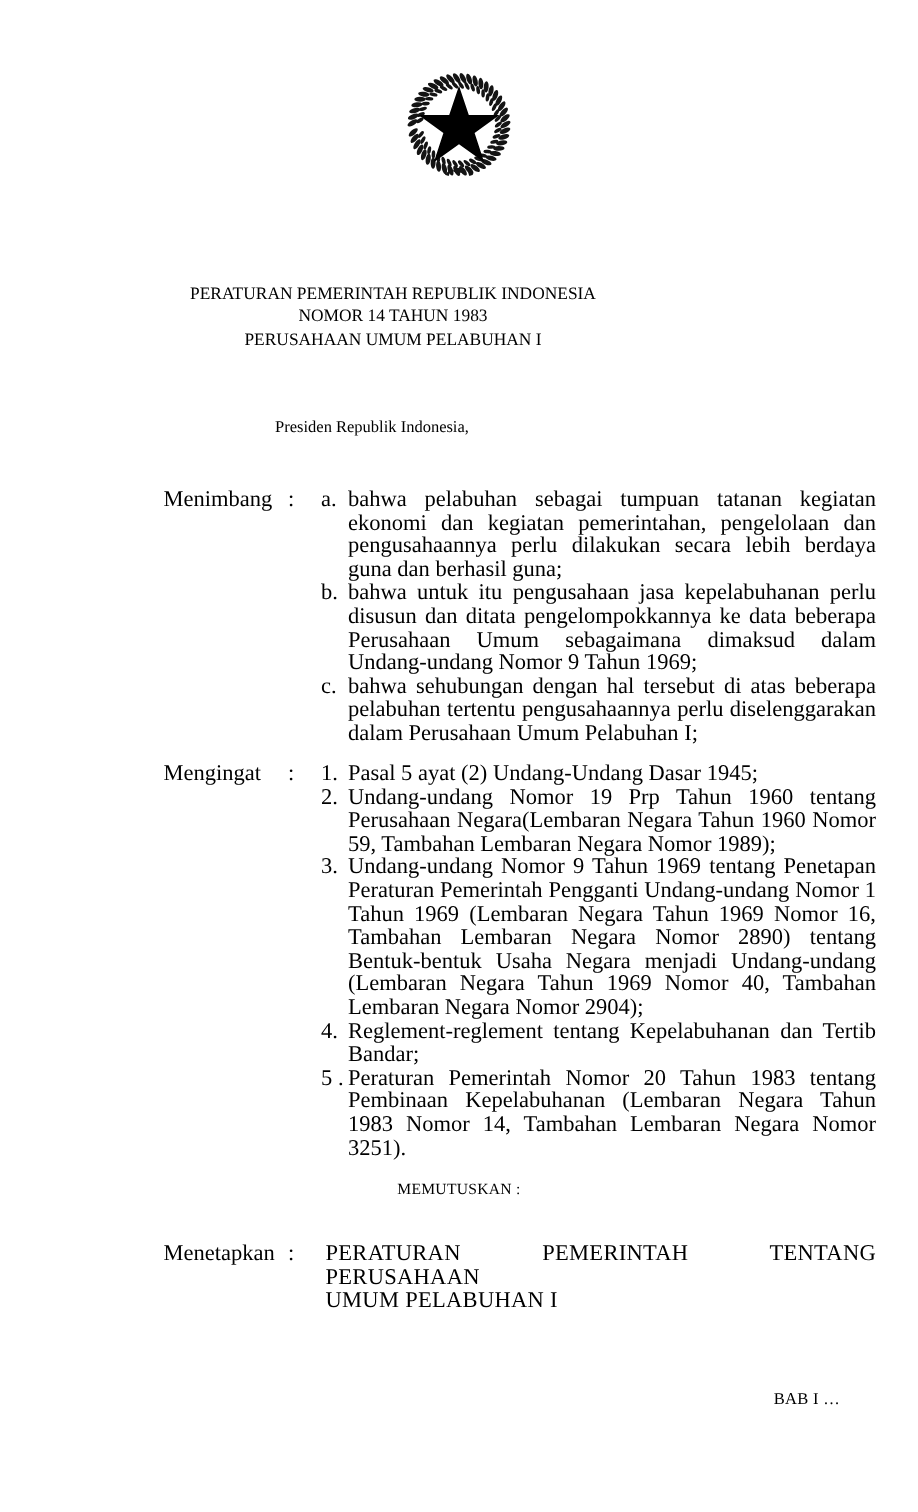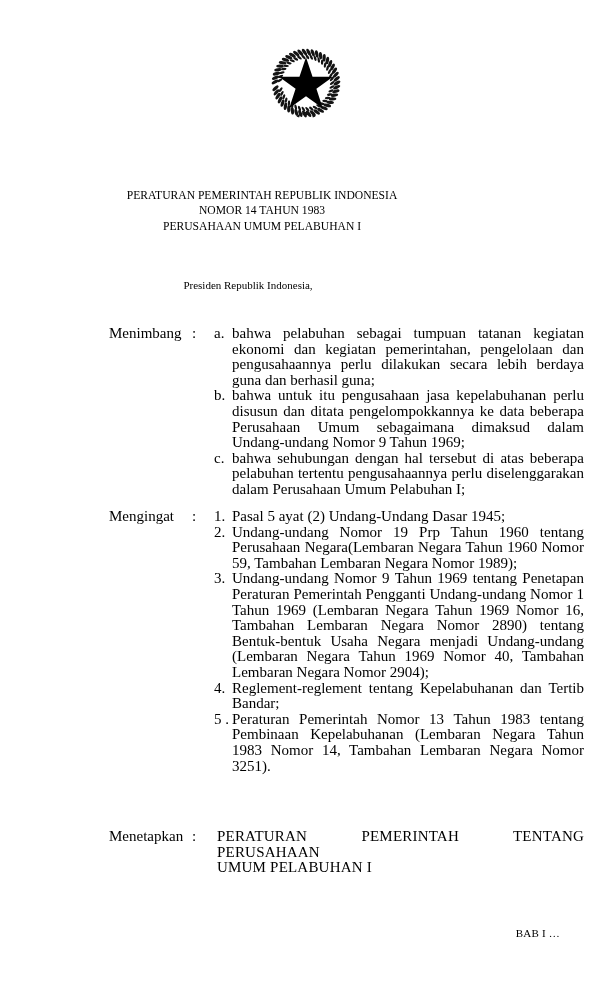--- a/index.html
+++ b/index.html
@@ -312,26 +312,27 @@
         <div class="item">
           <div class="item-marker">3.</div>
           <div class="item-text">Undang-undang    Nomor 9 Tahun 1969 tentang Penetapan Peraturan Pemerintah Pengganti Undang-undang  Nomor 1 Tahun 1969 (Lembaran Negara Tahun 1969 Nomor 16, Tambahan Lembaran Negara Nomor 2890) tentang Bentuk-bentuk Usaha Negara menjadi Undang-undang (Lembaran Negara Tahun 1969 Nomor 40, Tambahan Lembaran Negara Nomor 2904);</div>
         </div>
         <div class="item">
           <div class="item-marker">4.</div>
           <div class="item-text">Reglement-reglement tentang Kepelabuhanan dan Tertib Bandar;</div>
         </div>
         <div class="item">
           <div class="item-marker">5 .</div>
-          <div class="item-text">Peraturan Pemerintah  Nomor 13 Tahun 1983 tentang Pembinaan Kepelabuhanan (Lembaran Negara Tahun 1983 Nomor 14, Tambahan Lembaran Negara Nomor 3251).</div>
+          <div class="item-text">Peraturan Pemerintah  Nomor 20 Tahun 1983 tentang Pembinaan Kepelabuhanan (Lembaran Negara Tahun 1983 Nomor 14, Tambahan Lembaran Negara Nomor 3251).</div>
         </div>
       </div>
     </div>
   </div>
 
+  <div class="memutuskan">MEMUTUSKAN :</div>
 
   <div class="clause" id="menetapkan">
     <div class="clause-row">
       <div class="clause-label">Menetapkan</div>
       <div class="clause-colon">:</div>
       <div class="clause-body menetapkan-text">
         <span class="j">PERATURAN PEMERINTAH TENTANG PERUSAHAAN</span>
         <span>UMUM PELABUHAN I</span>
       </div>
     </div>

